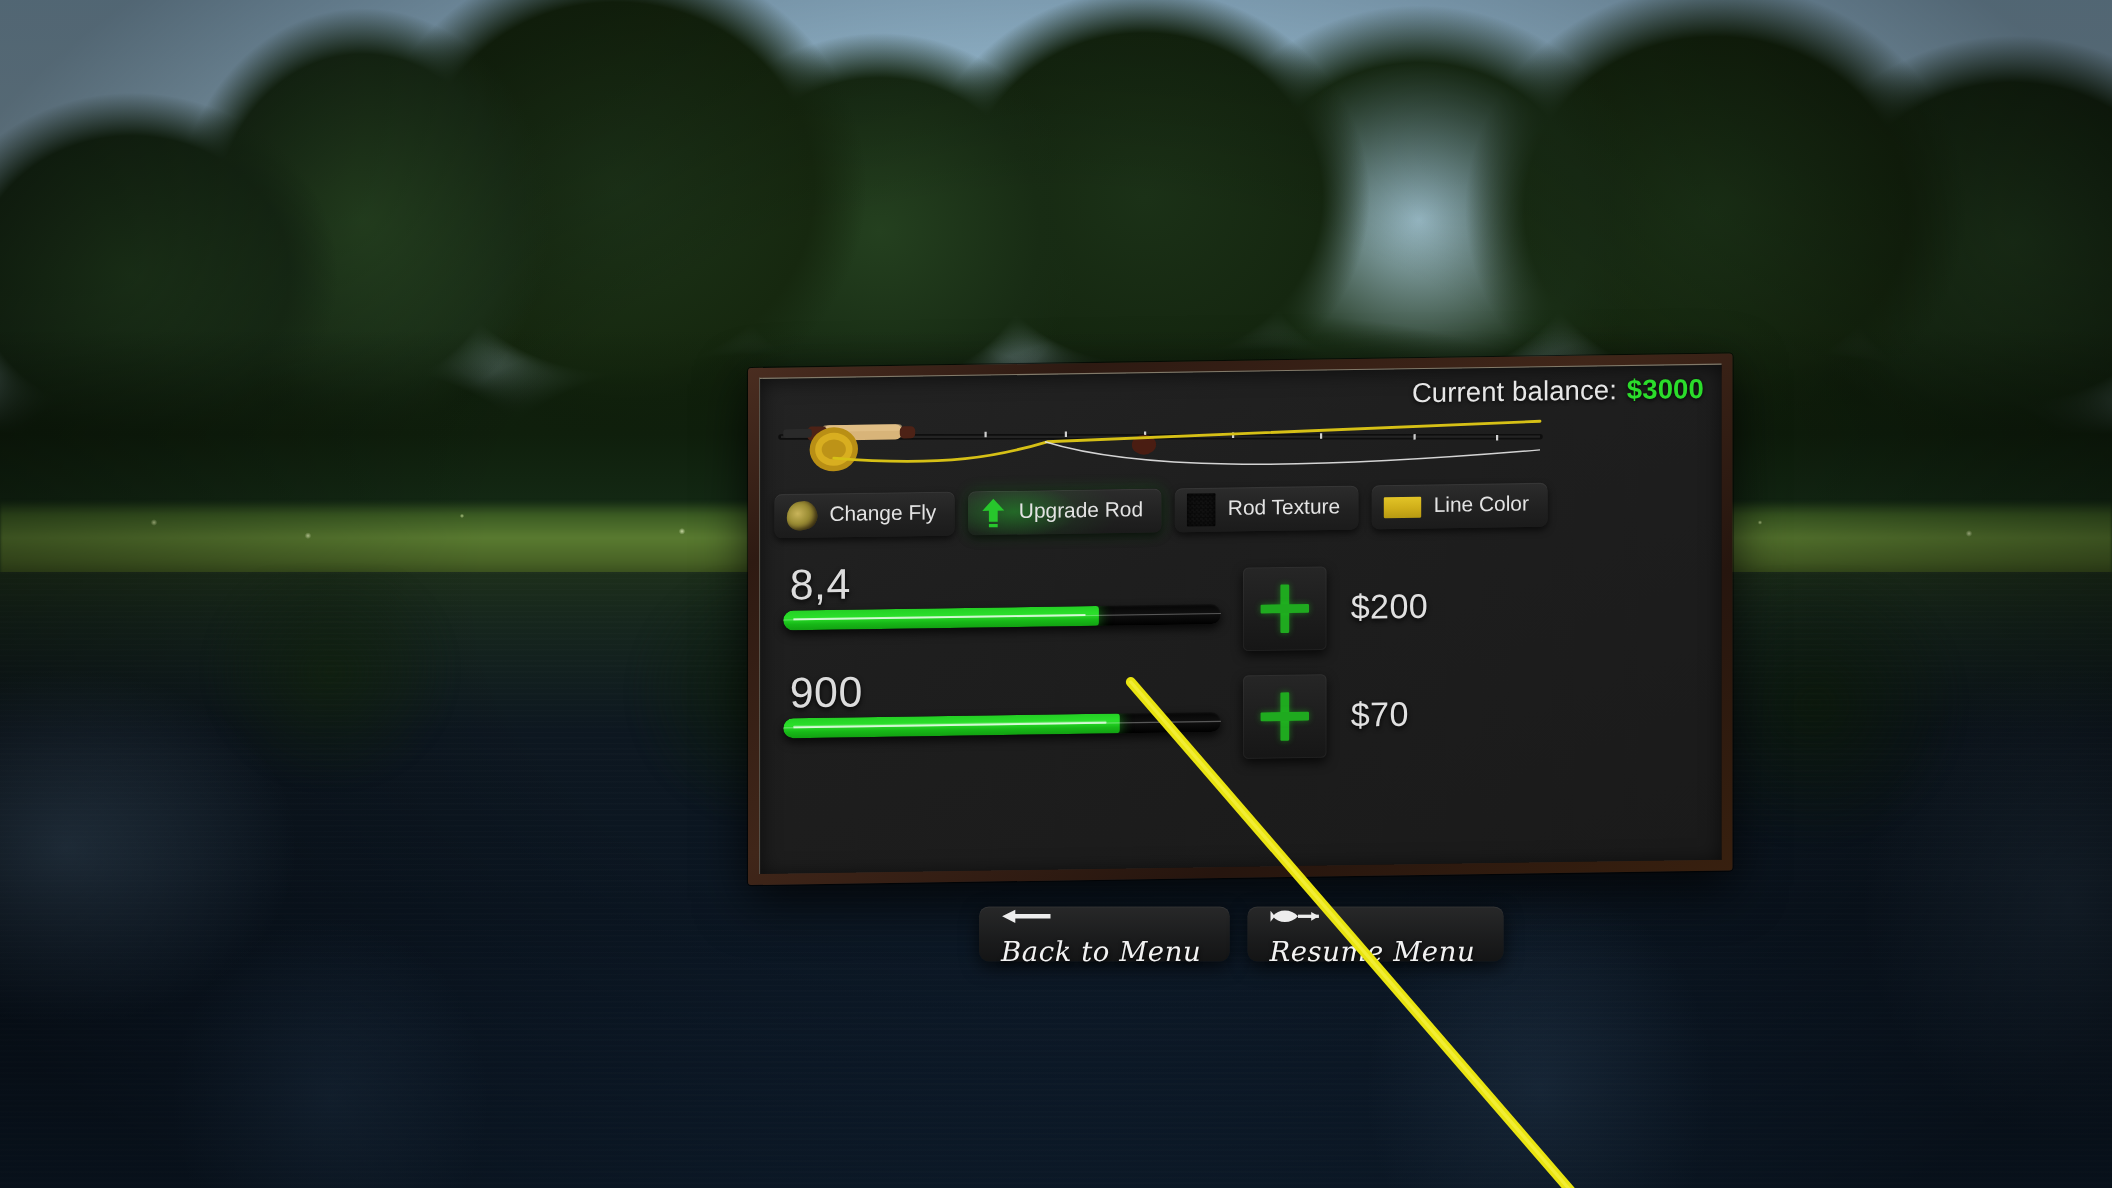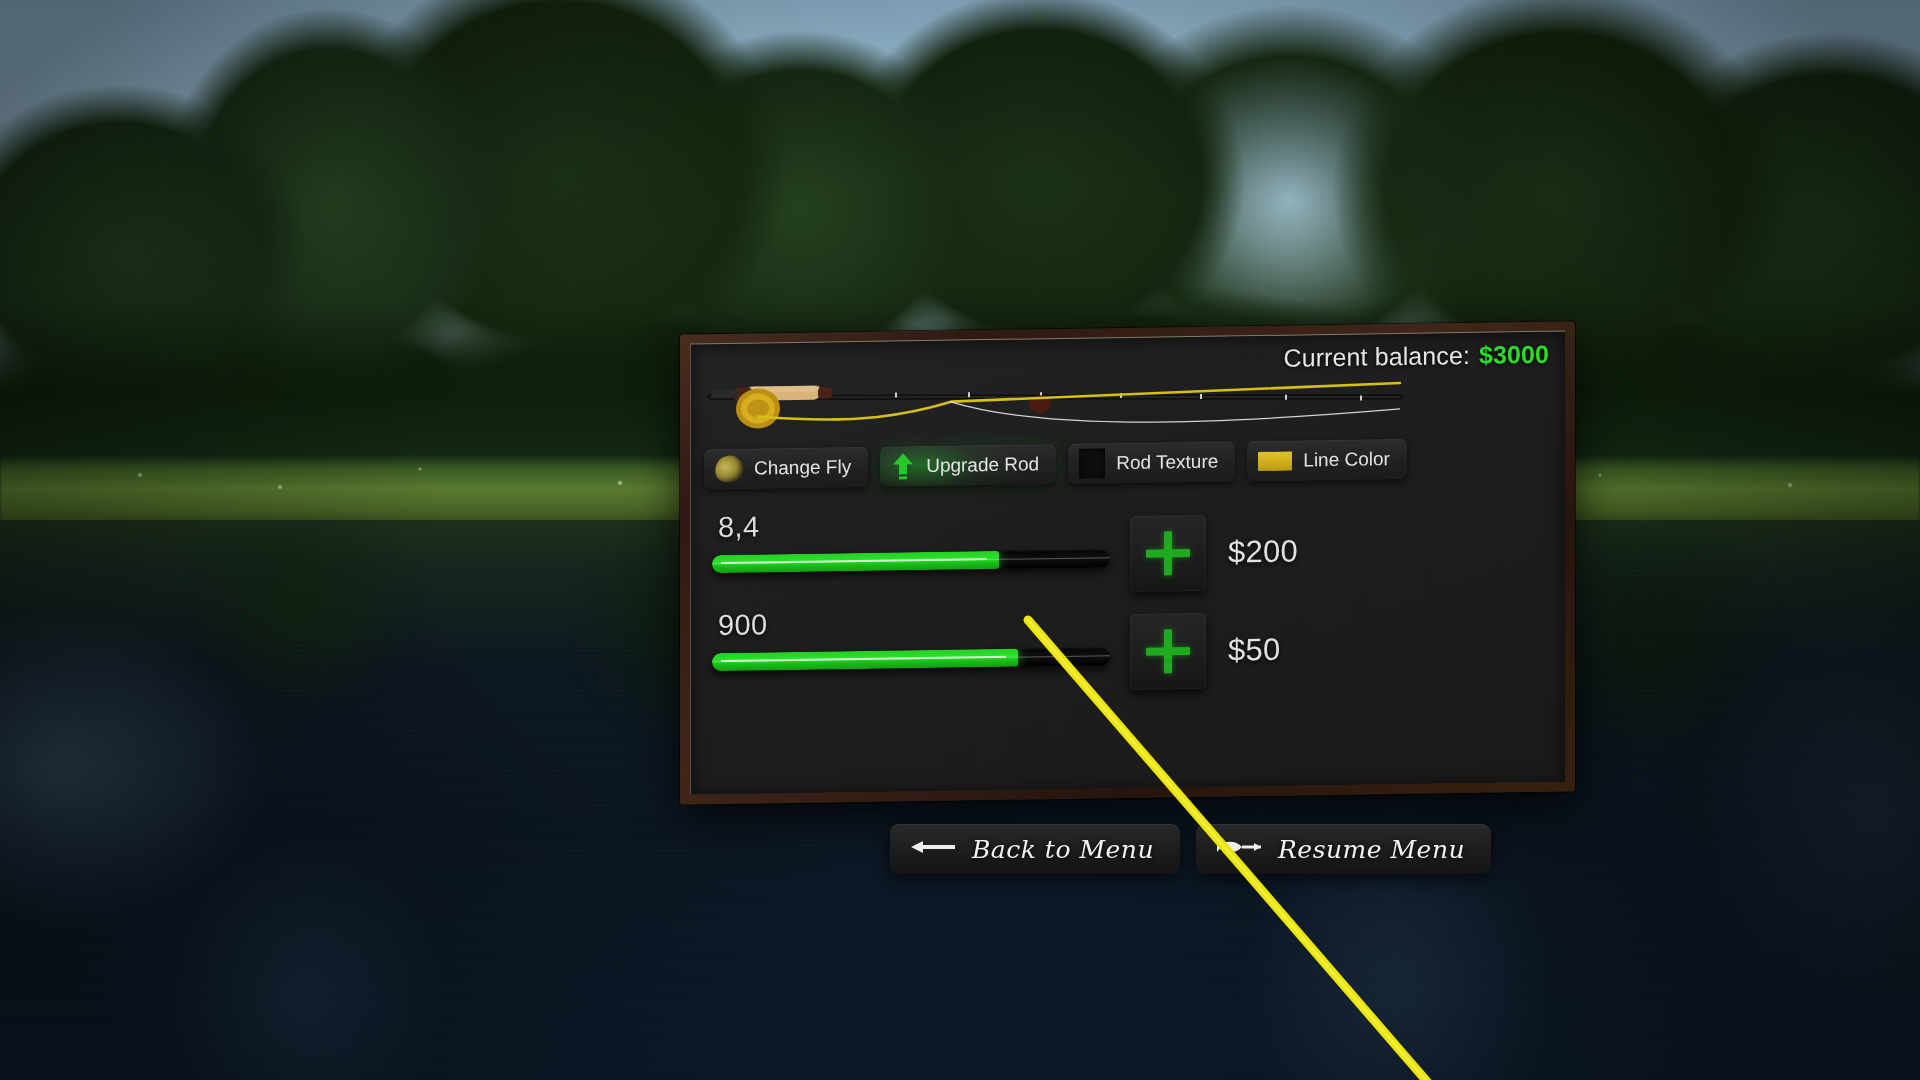--- a/index.html
+++ b/index.html
@@ -157,21 +157,21 @@
     width:34px; height:19px; border-radius:1px;
     background:linear-gradient(180deg,#e2c427 0%,#cfae19 55%,#b79a12 100%);
   }
   .sw.up { width:24px; height:28px; position:relative; }
 
   
   .slider-area { position:absolute; left:14px; top:168px; width:850px; }
   .srow { position:relative; height:98px; }
   .sval {
     position:absolute; left:14px; top:0;
-    font-size:29px; color:#dcdcdc; letter-spacing:.4px;
+    font-size:39px; color:#dcdcdc; letter-spacing:.4px;
     text-shadow:0 2px 5px rgba(0,0,0,.9);
   }
   .strack {
     position:absolute; left:8px; top:44px; width:398px; height:18px;
     border-radius:9px;
     background:linear-gradient(180deg,#050505 0%,#101010 45%,#000 100%);
     box-shadow:0 4px 9px rgba(0,0,0,.75), inset 0 1px 2px rgba(255,255,255,.05);
     overflow:hidden; cursor:pointer;
   }
   .strack::after{
@@ -209,26 +209,26 @@
     font-size:31px; color:#e0e0e0; letter-spacing:.3px;
     text-shadow:0 2px 5px rgba(0,0,0,.9);
   }
 
   
   #bottom-nav {
     position:absolute; left:890px; top:824px;
     display:flex; gap:16px; align-items:center;
   }
   .nav-btn {
-    display:flex; align-items:center; gap:16px;
+    display:flex; align-items:flex-start; gap:4px;
     height:50px; padding:0 26px 0 20px;
     border-radius:9px;
     background:linear-gradient(180deg,rgba(42,42,42,.93) 0%,rgba(28,28,28,.93) 60%,rgba(20,20,20,.95) 100%);
     box-shadow:0 5px 16px rgba(0,0,0,.68), inset 0 1px 0 rgba(255,255,255,.06);
-    color:#f2f2f2; cursor:pointer;
+    color:#f2f2f2; cursor:pointer;flex-direction:column;
   }
   .nav-label {
     font-family:"DejaVu Serif", serif;
     font-style:italic; font-size:25px; letter-spacing:.5px;
     text-shadow:0 1px 4px rgba(0,0,0,.85);
   }
 
   
   #fg-line { position:absolute; inset:0; pointer-events:none; }
 </style>
@@ -343,21 +343,21 @@
 
     <div class="price-col">
 
       <div class="prow">
         <div class="plus-btn"></div>
         <div class="price">$200</div>
       </div>
 
       <div class="prow">
         <div class="plus-btn"></div>
-        <div class="price">$50</div>
+        <div class="price">$70</div>
       </div>
 
     </div>
 
   </div>
 </div>
 
 <div id="bottom-nav">
 
   <div class="nav-btn">

